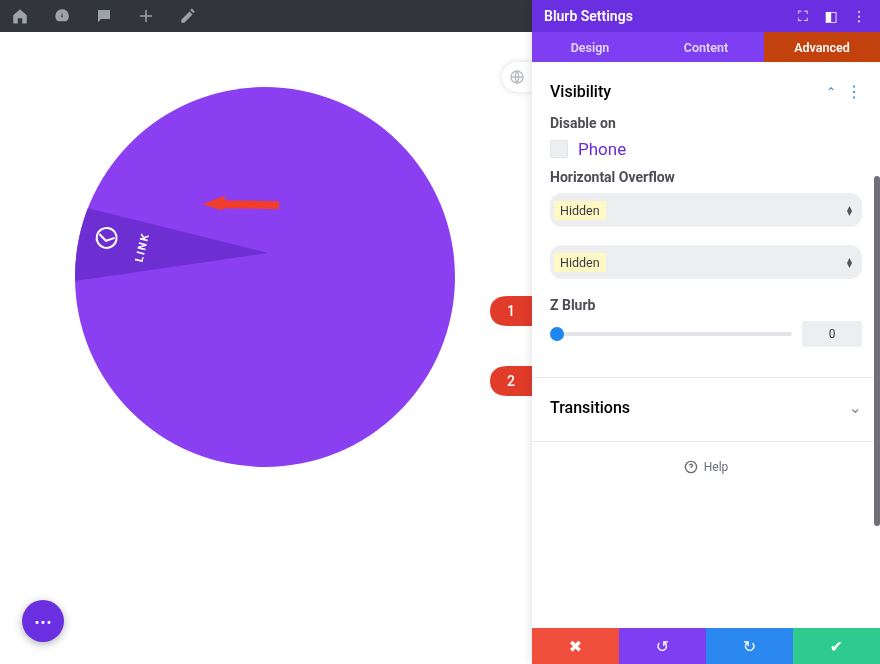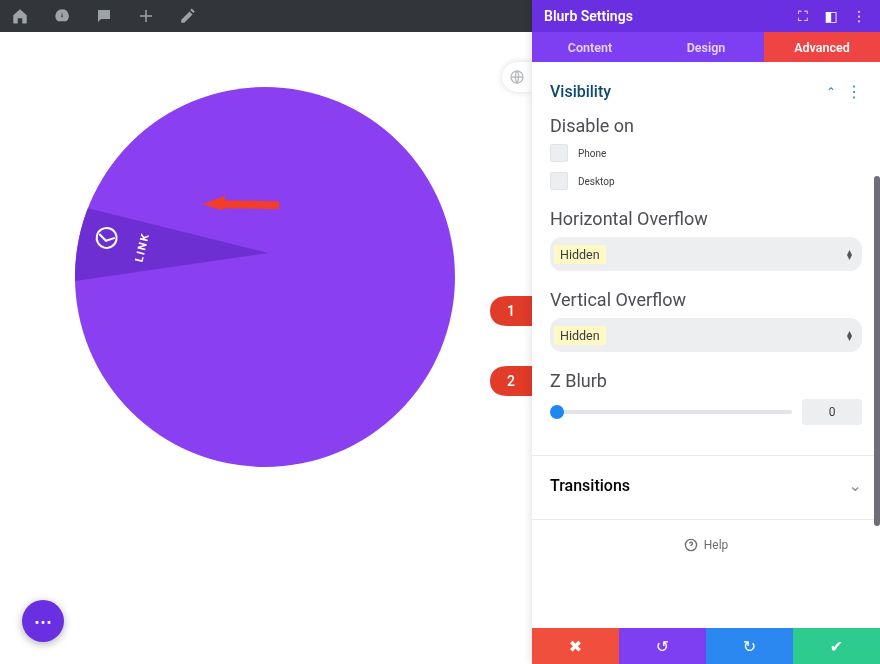--- a/index.html
+++ b/index.html
@@ -20,32 +20,32 @@
 .arrow-line{stroke:#f23c2c;stroke-width:8;fill:none}
 .arrow-head{fill:#f23c2c}
 .fab{position:absolute;left:22px;bottom:22px;width:42px;height:42px;border-radius:50%;background:#6a2fe0;display:flex;align-items:center;justify-content:center;color:#fff;font-size:18px;font-weight:700;cursor:pointer;box-shadow:0 2px 8px rgba(0,0,0,.3)}
 .panel{position:absolute;top:0;right:0;bottom:0;width:348px;background:#fff;display:flex;flex-direction:column;box-shadow:-2px 0 8px rgba(0,0,0,.1)}
 .panel-header{background:#6a2fe0;color:#fff}
 .panel-title-row{height:32px;display:flex;align-items:center;padding:8px 12px;gap:10px}
 .panel-title{font-size:14px;font-weight:600;flex:1}
 .panel-title-row .pico{width:18px;height:18px;display:flex;align-items:center;justify-content:center;cursor:pointer;font-size:14px}
 .tabs{background:#7e3ff2;display:flex;height:30px}
 .tab{flex:1;display:flex;align-items:center;justify-content:center;font-size:12.5px;font-weight:600;color:#e4d6ff;cursor:pointer}
-.tab.active{background:#ef4444;color:#fff}
+.tab.active{background:#c2410c;color:#fff}
 .panel-body{flex:1;overflow:auto;padding:0}
 .section{padding:20px 18px 10px 18px}
 .section-head{display:flex;align-items:center;margin-bottom:14px}
-.section-title{font-size:16px;color:#0c4a6e;font-weight:500;flex:1}
+.section-title{font-size:16px;color:#000000;font-weight:500;flex:1}
 .section-title.muted{color:#000000}
 .section-head .caret{color:#2b88d8;font-size:12px;margin-right:10px;cursor:pointer}
 .section-head .dots{color:#2b88d8;cursor:pointer}
-.field-label{font-size:18px;color:#4d4d55;font-weight:400;margin:6px 0 8px 0}
+.field-label{font-size:14px;color:#4d4d55;font-weight:700;margin:6px 0 8px 0}
 .chk-row{display:flex;align-items:center;gap:10px;margin-bottom:10px}
 .chk{width:18px;height:18px;background:#edeef0;border:1px solid #e1e3e6;border-radius:2px;cursor:pointer}
-.chk-label{font-size:10px;color:#404040}
+.chk-label{font-size:17px;color:#6d28d9}
 .select{height:34px;background:#edeef0;border:none;border-radius:12px;display:flex;align-items:center;padding:0 10px;font-size:12.5px;color:#3b3b42;position:relative;cursor:pointer;margin-bottom:18px}
 .select .caret-d{position:absolute;right:10px;font-size:10px;color:#555;line-height:5px}
 .select .hl{background:#fdf8c4;padding:2px 6px;margin:-2px -6px}
 .slider-row{display:flex;align-items:center;gap:10px;margin-top:8px;margin-bottom:20px}
 .slider{flex:1;height:4px;background:#e2e4e8;border-radius:2px;position:relative}
 .slider .thumb{position:absolute;left:0;top:-5px;width:14px;height:14px;border-radius:50%;background:#1e87f0;cursor:pointer}
 .numbox{width:60px;height:26px;background:#edeef0;border:none;border-radius:3px;text-align:center;font-size:12px;color:#3b3b42;line-height:26px}
 .help{text-align:center;font-size:12px;color:#6b6f76;padding:18px 11px;display:flex;align-items:center;justify-content:center;gap:6px}
 .footer-actions{display:flex;height:36px}
 .fa-btn{flex:1;display:flex;align-items:center;justify-content:center;color:#fff;cursor:pointer}
@@ -137,51 +137,46 @@
 
 <div class="panel">
   <div class="panel-header">
     <div class="panel-title-row">
       <span class="panel-title">Blurb Settings</span>
       <span class="pico">⛶</span>
       <span class="pico">◧</span>
       <span class="pico">⋮</span>
     </div>
     <div class="tabs">
+      <div class="tab">Design</div>
       <div class="tab">Content</div>
-      <div class="tab">Design</div>
       <div class="tab active">Advanced</div>
     </div>
   </div>
 
   <div class="panel-body">
     <div class="section">
       <div class="section-head">
         <span class="section-title">Visibility</span>
         <span class="caret">⌃</span>
         <span class="dots">⋮</span>
       </div>
 
       <div class="field-label">Disable on</div>
       <div class="chk-row">
           <span class="chk"></span>
           <span class="chk-label">Phone</span>
         </div>
-      <div class="chk-row" style="margin-bottom:18px">
-          <span class="chk"></span>
-          <span class="chk-label">Desktop</span>
-        </div>
 
       <div class="field-label">Horizontal Overflow</div>
       <div class="select">
         <span class="hl">Hidden</span>
         <span class="caret-d">▴<br>▾</span>
       </div>
 
-      <div class="field-label">Vertical Overflow</div>
       <div class="select">
         <span class="hl">Hidden</span>
         <span class="caret-d">▴<br>▾</span>
       </div>
 
       <div class="field-label">Z Blurb</div>
       <div class="slider-row">
         <div class="slider">
             <div class="thumb"></div>
           </div>

